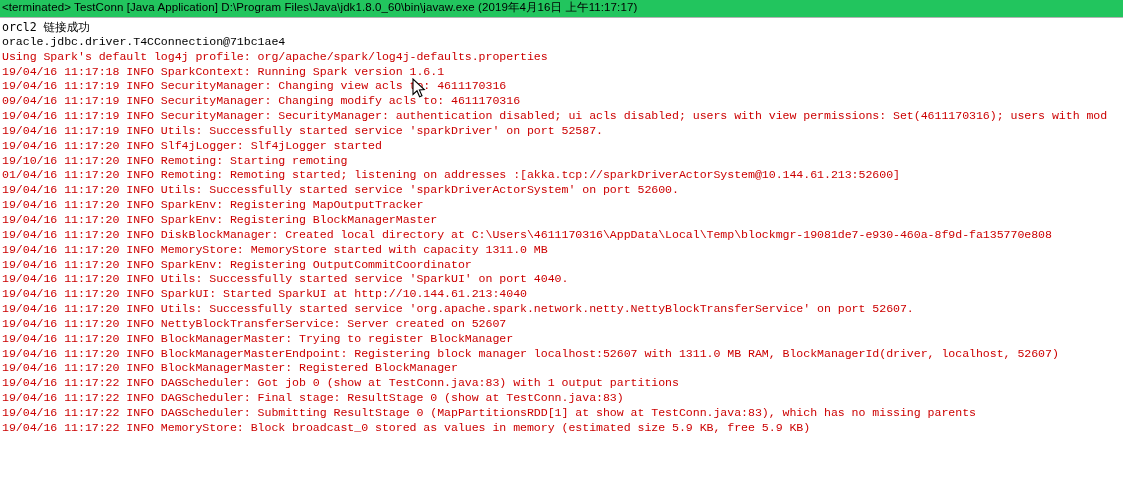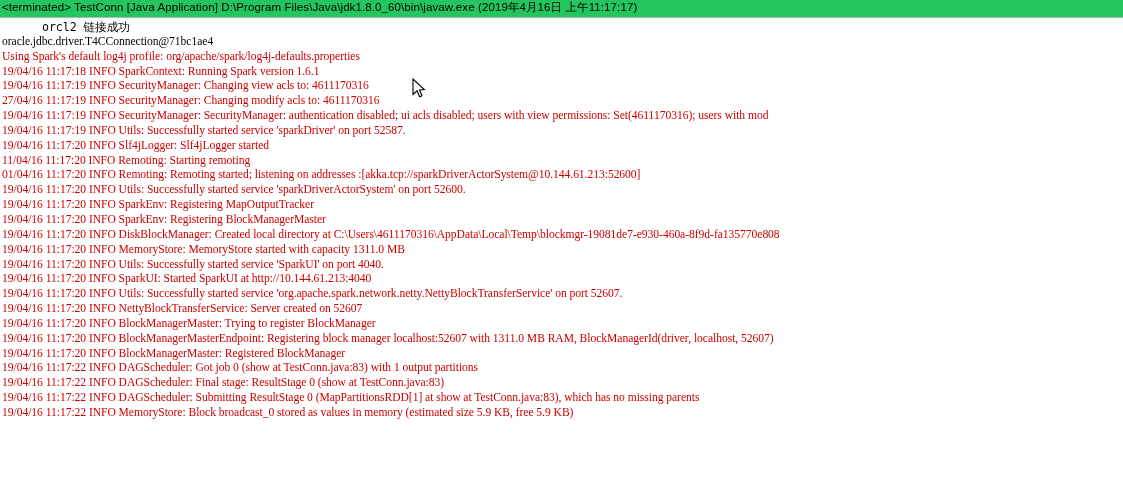--- a/index.html
+++ b/index.html
@@ -42,37 +42,36 @@
   #console-output {
     position: relative;
     padding: 2px 0 0 2px;
     box-sizing: border-box;
     width: 1123px;
     height: 482px;
     overflow: hidden;
     background: #ffffff;
   }
   .log-line {
-    font-family: Liberation Serif, serif;
+    font-family: Liberation Mono, monospace;
     font-size: 11.6px;
     line-height: 14.85px;
     height: 14.85px;
     white-space: pre;
     overflow: hidden;
     letter-spacing: -0.05px;
   }
   .log-line.stdout {
     color: #000000;
   }
   .log-line.stderr {
     color: #cc0000;
   }
   .log-line.cjk {
     font-family: "DejaVu Sans Mono", "DejaVu Sans", monospace;
-    margin-left: 40px;
   }
   
   #mouse-cursor {
     position: absolute;
     left: 412px;
     top: 60px;
     width: 14px;
     height: 21px;
     pointer-events: none;
   }
@@ -96,31 +95,32 @@
     <span class="hdr-text">&lt;terminated&gt; TestConn [Java Application] D:\Program Files\Java\jdk1.8.0_60\bin\javaw.exe (2019年4月16日 上午11:17:17)</span>
   </div>
 
   <div id="console-output">
     <div id="log-lines">
         <div class="log-line stdout cjk">orcl2 链接成功</div>
         <div class="log-line stdout">oracle.jdbc.driver.T4CConnection@71bc1ae4</div>
         <div class="log-line stderr">Using Spark's default log4j profile: org/apache/spark/log4j-defaults.properties</div>
         <div class="log-line stderr">19/04/16 11:17:18 INFO SparkContext: Running Spark version 1.6.1</div>
         <div class="log-line stderr">19/04/16 11:17:19 INFO SecurityManager: Changing view acls to: 4611170316</div>
-        <div class="log-line stderr">27/04/16 11:17:19 INFO SecurityManager: Changing modify acls to: 4611170316</div>
+        <div class="log-line stderr">09/04/16 11:17:19 INFO SecurityManager: Changing modify acls to: 4611170316</div>
         <div class="log-line stderr">19/04/16 11:17:19 INFO SecurityManager: SecurityManager: authentication disabled; ui acls disabled; users with view permissions: Set(4611170316); users with mod</div>
         <div class="log-line stderr">19/04/16 11:17:19 INFO Utils: Successfully started service 'sparkDriver' on port 52587.</div>
         <div class="log-line stderr">19/04/16 11:17:20 INFO Slf4jLogger: Slf4jLogger started</div>
-        <div class="log-line stderr">11/04/16 11:17:20 INFO Remoting: Starting remoting</div>
+        <div class="log-line stderr">19/10/16 11:17:20 INFO Remoting: Starting remoting</div>
         <div class="log-line stderr">01/04/16 11:17:20 INFO Remoting: Remoting started; listening on addresses :[akka.tcp://sparkDriverActorSystem@10.144.61.213:52600]</div>
         <div class="log-line stderr">19/04/16 11:17:20 INFO Utils: Successfully started service 'sparkDriverActorSystem' on port 52600.</div>
         <div class="log-line stderr">19/04/16 11:17:20 INFO SparkEnv: Registering MapOutputTracker</div>
         <div class="log-line stderr">19/04/16 11:17:20 INFO SparkEnv: Registering BlockManagerMaster</div>
         <div class="log-line stderr">19/04/16 11:17:20 INFO DiskBlockManager: Created local directory at C:\Users\4611170316\AppData\Local\Temp\blockmgr-19081de7-e930-460a-8f9d-fa135770e808</div>
         <div class="log-line stderr">19/04/16 11:17:20 INFO MemoryStore: MemoryStore started with capacity 1311.0 MB</div>
+        <div class="log-line stderr">19/04/16 11:17:20 INFO SparkEnv: Registering OutputCommitCoordinator</div>
         <div class="log-line stderr">19/04/16 11:17:20 INFO Utils: Successfully started service 'SparkUI' on port 4040.</div>
         <div class="log-line stderr">19/04/16 11:17:20 INFO SparkUI: Started SparkUI at http://10.144.61.213:4040</div>
         <div class="log-line stderr">19/04/16 11:17:20 INFO Utils: Successfully started service 'org.apache.spark.network.netty.NettyBlockTransferService' on port 52607.</div>
         <div class="log-line stderr">19/04/16 11:17:20 INFO NettyBlockTransferService: Server created on 52607</div>
         <div class="log-line stderr">19/04/16 11:17:20 INFO BlockManagerMaster: Trying to register BlockManager</div>
         <div class="log-line stderr">19/04/16 11:17:20 INFO BlockManagerMasterEndpoint: Registering block manager localhost:52607 with 1311.0 MB RAM, BlockManagerId(driver, localhost, 52607)</div>
         <div class="log-line stderr">19/04/16 11:17:20 INFO BlockManagerMaster: Registered BlockManager</div>
         <div class="log-line stderr">19/04/16 11:17:22 INFO DAGScheduler: Got job 0 (show at TestConn.java:83) with 1 output partitions</div>
         <div class="log-line stderr">19/04/16 11:17:22 INFO DAGScheduler: Final stage: ResultStage 0 (show at TestConn.java:83)</div>
         <div class="log-line stderr">19/04/16 11:17:22 INFO DAGScheduler: Submitting ResultStage 0 (MapPartitionsRDD[1] at show at TestConn.java:83), which has no missing parents</div>

